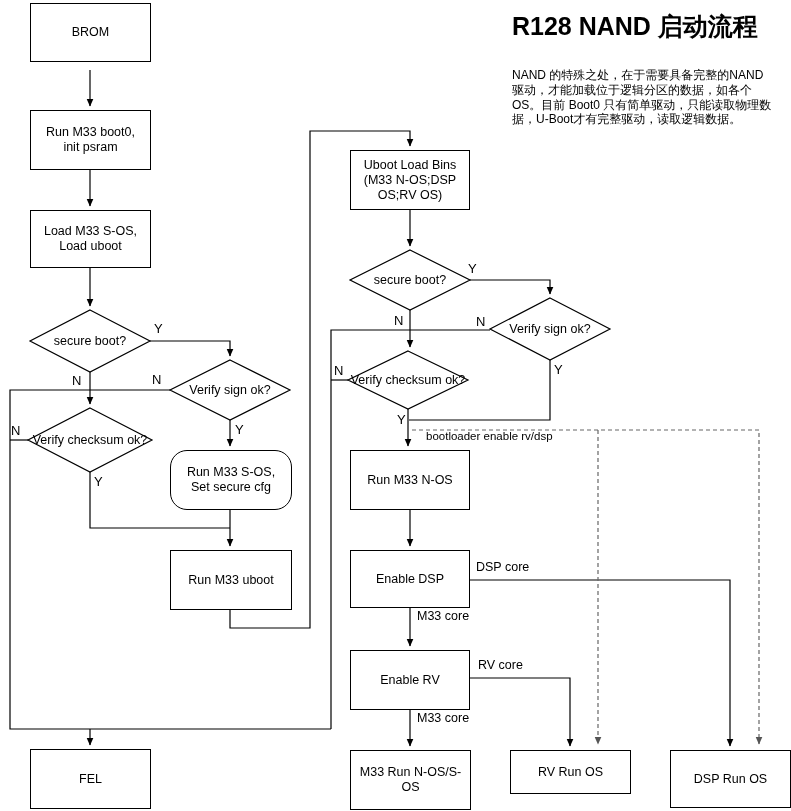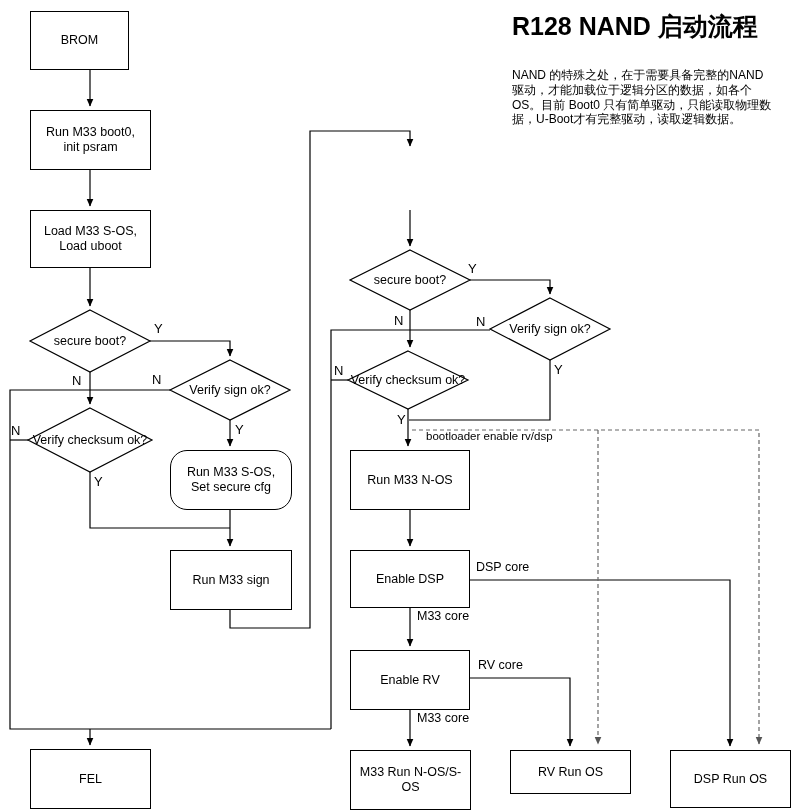--- a/index.html
+++ b/index.html
@@ -103,37 +103,42 @@
     <g stroke="#000" fill="#ffffff" stroke-width="1.2">
       <polygon points="90,310 150,341 90,372 30,341"></polygon>
       <polygon points="230,360 290,390 230,420 170,390"></polygon>
       <polygon points="90,408 152,440 90,472 28,440"></polygon>
       <polygon points="410,250 470,280 410,310 350,280"></polygon>
       <polygon points="550,298 610,329 550,360 490,329"></polygon>
       <polygon points="408,351 468,380 408,409 348,380"></polygon>
     </g>
   </svg>
 
-  <div class="box" style="left:30px;top:11px;width:99px;height:59px;">
+  <div class="box" style="left:30px;top:3px;width:121px;height:59px;">
       <span>BROM</span>
     </div>
   <div class="box" style="left:30px;top:110px;width:121px;height:60px;">
       <span>Run M33 boot0,
 init psram</span>
     </div>
   <div class="box" style="left:30px;top:210px;width:121px;height:58px;">
       <span>Load M33 S-OS,
 Load uboot</span>
     </div>
   <div class="box" style="left:170px;top:450px;width:122px;height:60px;border-radius:17px;">
       <span>Run M33 S-OS,
 Set secure cfg</span>
     </div>
   <div class="box" style="left:170px;top:550px;width:122px;height:60px;">
-      <span>Run M33 sign</span>
+      <span>Run M33 uboot</span>
+    </div>
+  <div class="box" style="left:350px;top:150px;width:120px;height:60px;">
+      <span>Uboot Load Bins
+(M33 N-OS;DSP
+OS;RV OS)</span>
     </div>
   <div class="box" style="left:350px;top:450px;width:120px;height:60px;">
       <span>Run M33 N-OS</span>
     </div>
   <div class="box" style="left:350px;top:550px;width:120px;height:58px;">
       <span>Enable DSP</span>
     </div>
   <div class="box" style="left:350px;top:650px;width:120px;height:60px;">
       <span>Enable RV</span>
     </div>

